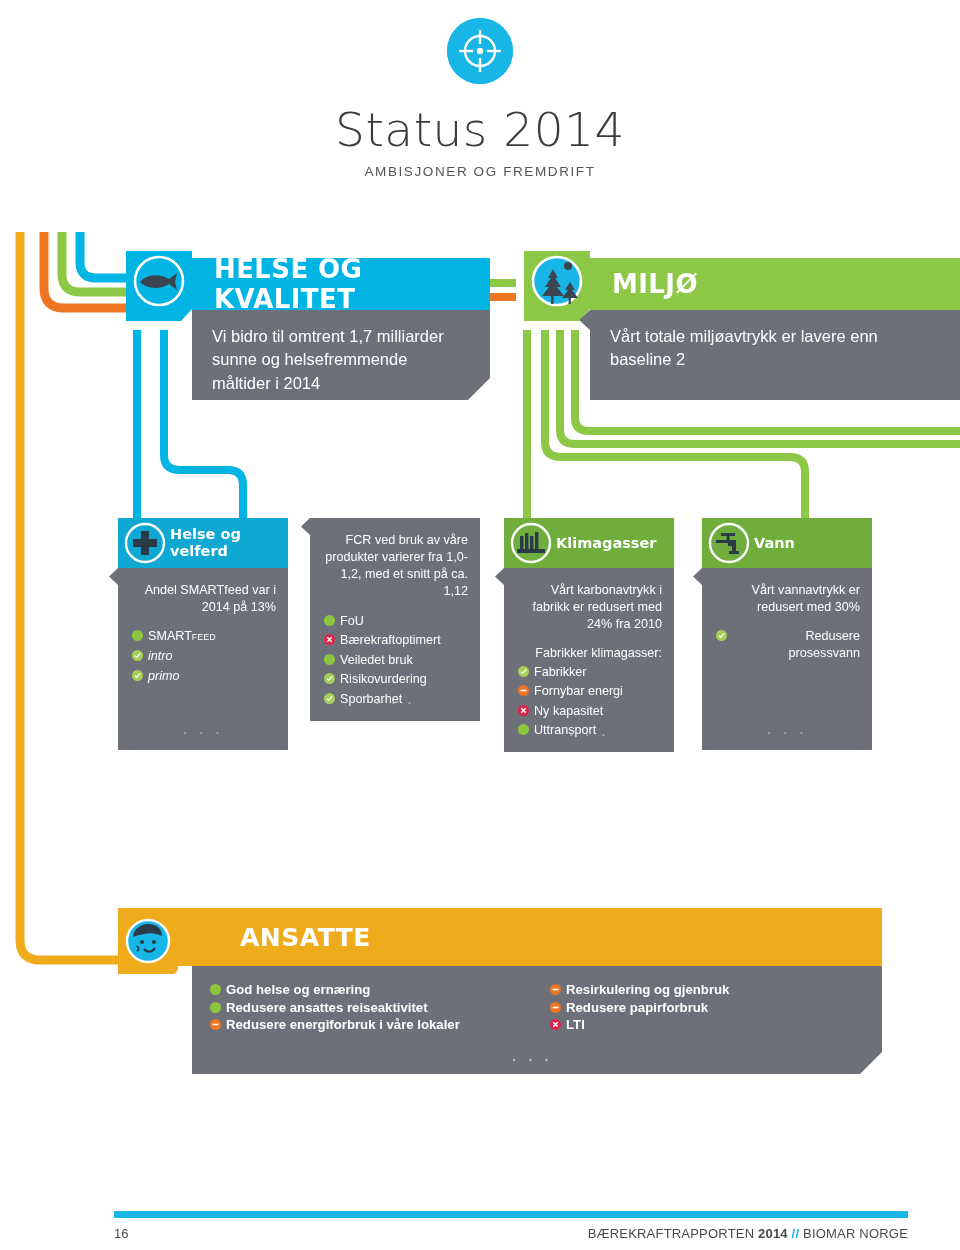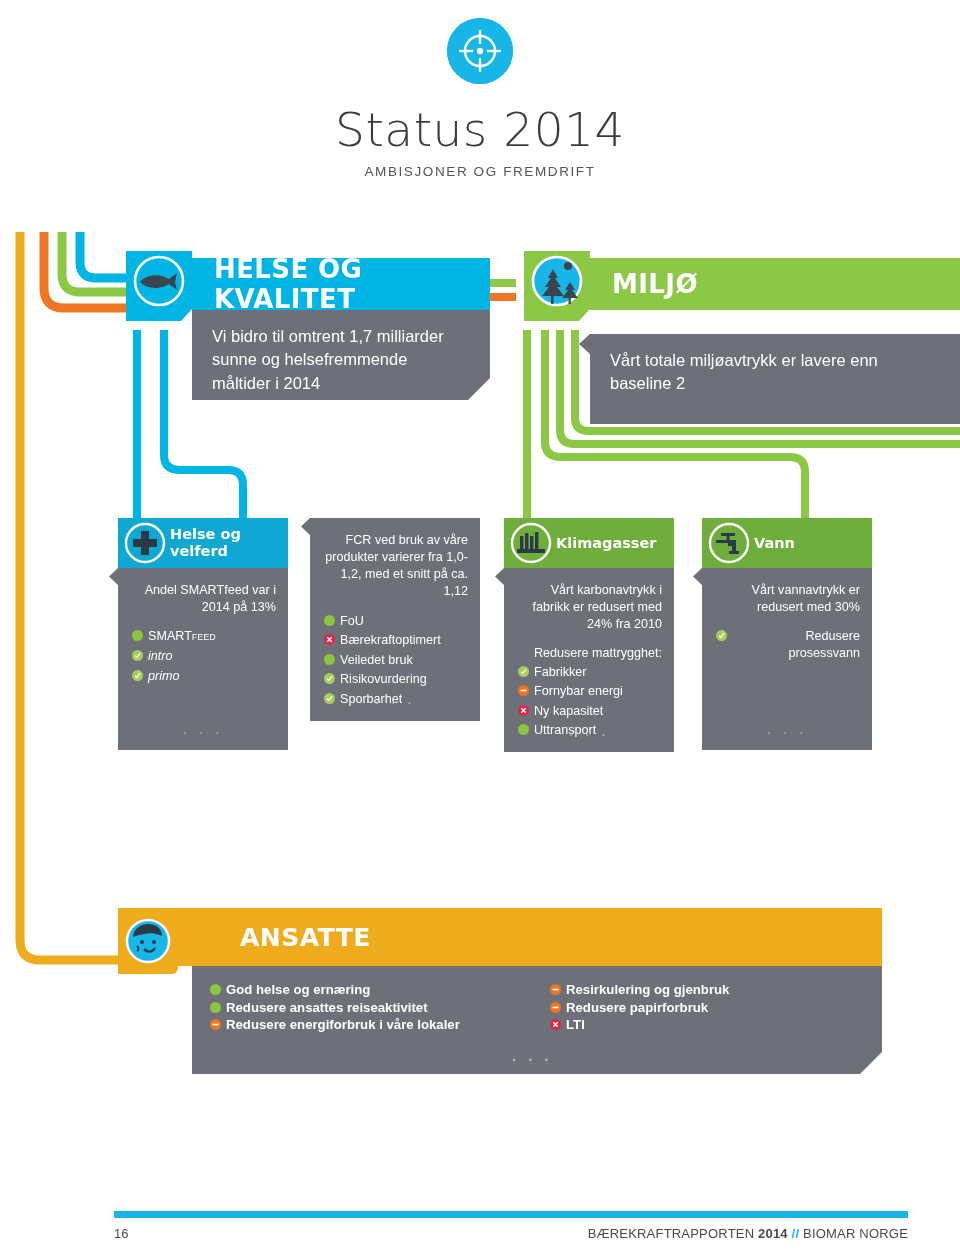--- a/index.html
+++ b/index.html
@@ -197,21 +197,21 @@
         <circle cx="44" cy="15" r="4" fill="#3a4550"></circle>
         <path d="M25,45 L18,45 L25,36 L21,36 L27,27 L24,27 L29,18 L34,27 L31,27 L37,36 L33,36 L40,45 L30,45 Z" fill="#3a4550"></path>
         <path d="M44,47 L38,47 L44,39 L41,39 L46,31 L51,39 L48,39 L54,47 L47,47 Z" fill="#3a4550"></path>
         <rect x="27" y="43" width="2.6" height="10" fill="#3a4550"></rect>
         <rect x="44.6" y="45" width="2.2" height="8" fill="#3a4550"></rect>
       </svg>
     </div>
     <div class="band-head" style="background:#8cc845;padding-left:22px;">
       <div class="band-title">MILJØ</div>
     </div>
-    <div class="band-body" style="width:370px;box-sizing:border-box;height:90px;margin-top:24px;">
+    <div class="band-body" style="width:370px;box-sizing:border-box;height:90px;">
       <div class="notch-tl-arrow"></div>
       <span>Vårt totale miljøavtrykk er lavere enn baseline 2</span>
     </div>
   </div>
 
   <div class="card" style="left:118px;top:518px;">
     <div class="card-head cyan">
       <div class="card-icon">
         <svg width="42" height="42" viewBox="0 0 42 42">
           <circle cx="21" cy="21" r="19" fill="none" stroke="#ffffff" stroke-width="2.4"></circle>
@@ -302,21 +302,21 @@
           <rect x="20" y="14" width="3.4" height="13" fill="#2b3a47"></rect>
           <rect x="25" y="10" width="3.4" height="17" fill="#2b3a47"></rect>
           <path d="M7,27 L35,27 L35,31 L7,31 Z" fill="#2b3a47"></path>
         </svg>
       </div>
       <div class="card-head-title">Klimagasser</div>
     </div>
     <div class="card-body">
       <div class="card-arrow"></div>
       <p class="lead">Vårt karbonavtrykk i fabrikk er redusert med 24% fra 2010</p>
-      <p class="sub">Redusere mattrygghet:</p>
+      <p class="sub">Fabrikker klimagasser:</p>
       <ul class="statlist">
         <li>
           <span class="statdot"><svg width="11" height="11" viewBox="0 0 11 11">
                 <circle cx="5.5" cy="5.5" r="5.5" fill="#a6ce5a"></circle>
                 <path d="M3,5.6 L4.7,7.4 L8.2,3.4" fill="none" stroke="#ffffff" stroke-width="1.3"></path>
               </svg></span>
           <span class="lbl">Fabrikker</span>
         </li>
         <li>
           <span class="statdot"><svg width="11" height="11" viewBox="0 0 11 11">

